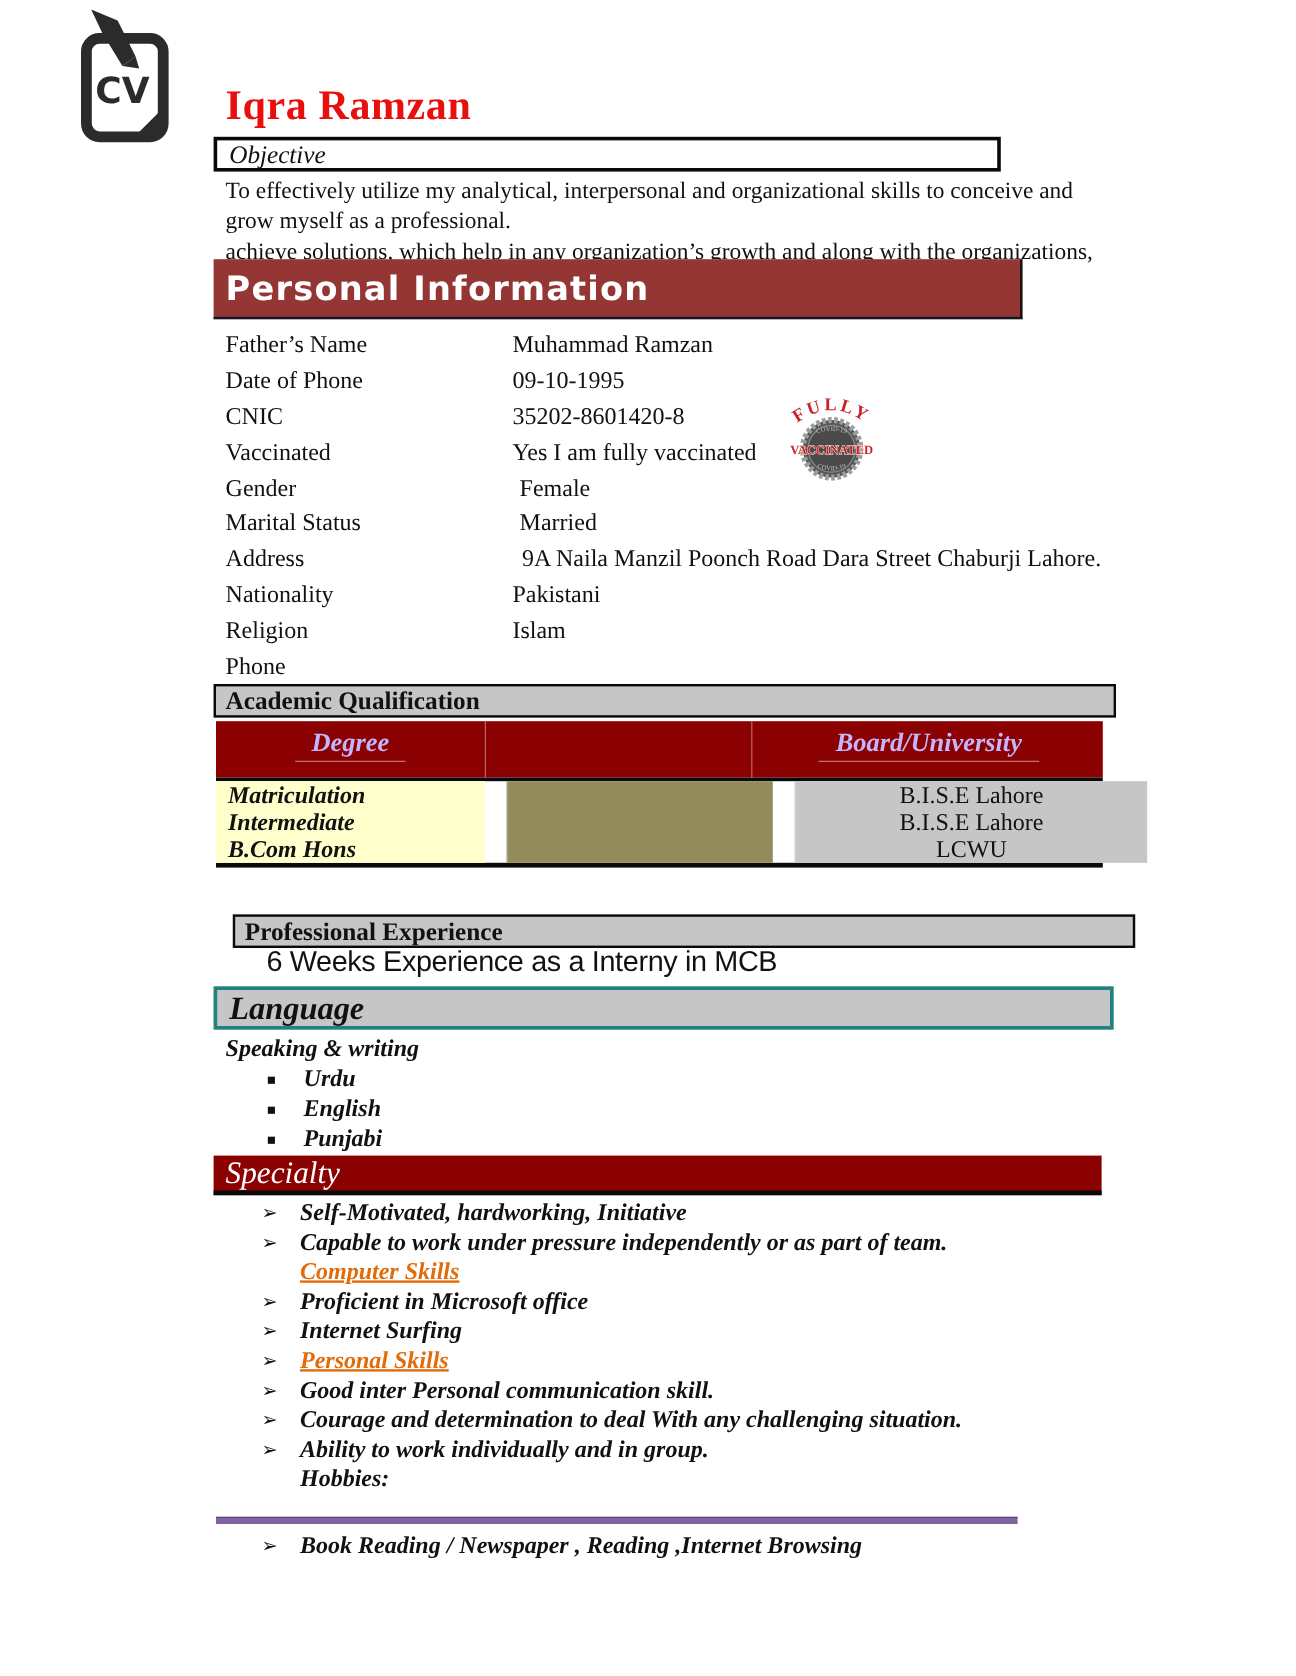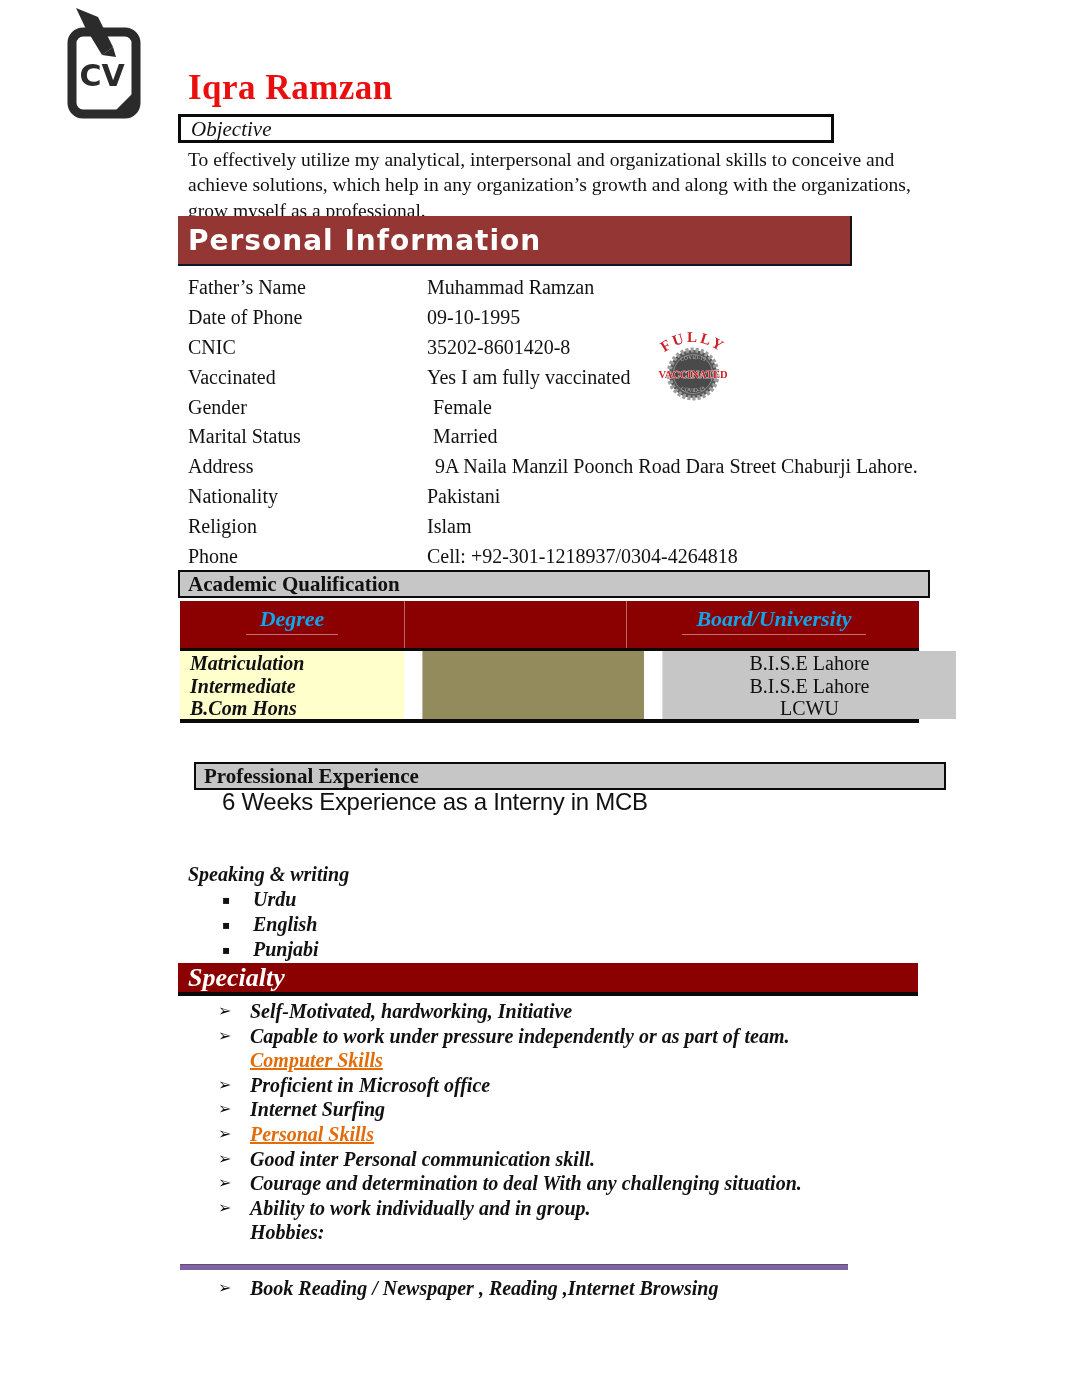--- a/index.html
+++ b/index.html
@@ -26,21 +26,21 @@
   .info-label{width:239px;flex:0 0 239px;}
   .info-value{white-space:nowrap;}
   #vaccinated-stamp{left:650px;top:328px;width:86px;height:76px;}
 
   
   .section-bar{background:#c6c6c6;border:2px solid #0a0a0a;font-weight:bold;font-size:21px;
                line-height:24px;padding-left:8px;}
   #academic-bar{left:178px;top:570px;width:740px;height:24px;}
   #academic-table{left:180px;top:601px;width:739px;}
   .thead{display:flex;background:#8b0000;height:47px;}
-  .th{color:#0ea5e9;font-weight:bold;font-style:italic;font-size:22px;text-align:center;padding-top:5px;}
+  .th{color:#c4b5fd;font-weight:bold;font-style:italic;font-size:22px;text-align:center;padding-top:5px;}
   .c1{width:224px;flex:0 0 224px;}
   .c2{width:221px;flex:0 0 221px;border-left:1px solid rgba(255,255,255,.4);}
   .c3{width:294px;flex:0 0 294px;border-left:1px solid rgba(255,255,255,.4);}
   .th-inner{display:inline-block;border-bottom:1px solid rgba(255,255,255,.45);padding:0 14px 2px 14px;}
   .tbody{display:flex;border-top:3px solid #0a0a0a;border-bottom:4px solid #0a0a0a;height:68px;gap:18px;}
   .td{height:100%;}
   .td-degree{background:#ffffcc;font-weight:bold;font-style:italic;font-size:20px;
              line-height:22.6px;padding:1px 0 0 10px;box-sizing:border-box;}
   .td-mid{background:#948b5c;}
   .td-board{background:#c6c6c6;text-align:center;font-size:20px;line-height:22.6px;padding-top:1px;box-sizing:border-box;}
@@ -52,21 +52,21 @@
   
   #language-bar{left:178px;top:822px;width:734px;height:30px;background:#c6c6c6;border:3px solid #1e8480;
                 font-weight:bold;font-style:italic;font-size:27px;line-height:31px;padding-left:10px;}
   #speaking{left:188px;top:863px;font-weight:bold;font-style:italic;font-size:20px;}
   #language-list{left:222px;top:888px;}
   .lang-item{height:25px;font-weight:bold;font-style:italic;font-size:20px;}
   .sq{display:inline-block;width:26px;font-family:"DejaVu Sans",sans-serif;font-size:12px;vertical-align:2px;}
 
   
   #specialty-bar{left:178px;top:963px;width:730px;height:29px;background:#8b0000;border-bottom:4px solid #0a0a0a;
-                 color:#fff;font-weight:bold;font-style:italic;font-size:26px;line-height:29px;padding-left:10px;}
+                 color:#fff;font-weight:normal;font-style:italic;font-size:26px;line-height:29px;padding-left:10px;}
   #specialty-list{left:218px;top:999px;width:740px;}
   .sp-item{position:relative;padding-left:32px;line-height:24.6px;font-weight:bold;font-style:italic;font-size:20px;}
   .arrow{position:absolute;left:0;top:0;font-family:"DejaVu Sans",sans-serif;font-size:16px;font-style:normal;}
   .sp-link{color:#e36c0a;text-decoration:underline;}
   #purple-line{left:180px;top:1264px;width:668px;height:5px;background:#8064a2;border-top:1px solid #5e4a7d;}
   #hobby-row{left:218px;top:1276px;width:740px;}
 </style>
 </head>
 <body>
 
@@ -82,22 +82,22 @@
     </svg>
   </div>
 
   <div class="abs" id="name">Iqra Ramzan</div>
 
   <div class="abs" id="objective-box">
     <span>Objective</span>
   </div>
   <div class="abs" id="objective-text">
     <div>To effectively utilize my analytical, interpersonal and organizational skills to conceive and</div>
+    <div>grow myself as a professional.</div>
     <div>achieve solutions, which help in any organization’s growth and along with the organizations,</div>
-    <div>grow myself as a professional.</div>
   </div>
 
   <div class="abs" id="personal-banner">
     <span>Personal Information</span>
   </div>
 
   <div class="abs" id="personal-info">
     <div class="info-row">
       <span class="info-label">Father’s Name</span>
       <span class="info-value">Muhammad Ramzan</span>
@@ -129,21 +129,20 @@
     <div class="info-row">
       <span class="info-label">Nationality</span>
       <span class="info-value">Pakistani</span>
     </div>
     <div class="info-row">
       <span class="info-label">Religion</span>
       <span class="info-value">Islam</span>
     </div>
     <div class="info-row">
       <span class="info-label">Phone</span>
-      <span class="info-value">Cell: +92-301-1218937/0304-4264818</span>
     </div>
   </div>
 
   <div class="abs" id="vaccinated-stamp">
     <svg width="86" height="76" viewBox="0 0 86 76">
       <defs>
         <path id="arcFully" d="M10,28 Q43,0 76,28"></path>
         <path id="arcTop" d="M25,36 Q43,26 61,36"></path>
         <path id="arcBot" d="M23,58 Q43,70 63,58"></path>
       </defs>
@@ -190,20 +189,23 @@
         <div>LCWU</div>
       </div>
     </div>
   </div>
 
   <div class="abs section-bar" id="prof-bar">
     <span>Professional Experience</span>
   </div>
   <div class="abs" id="prof-text">6 Weeks Experience as a Interny in MCB</div>
 
+  <div class="abs" id="language-bar">
+    <span>Language</span>
+  </div>
   <div class="abs" id="speaking">Speaking &amp; writing</div>
   <div class="abs" id="language-list">
     <div class="lang-item">
       <span class="sq">▪</span>
       <span>Urdu</span>
     </div>
     <div class="lang-item">
       <span class="sq">▪</span>
       <span>English</span>
     </div>

